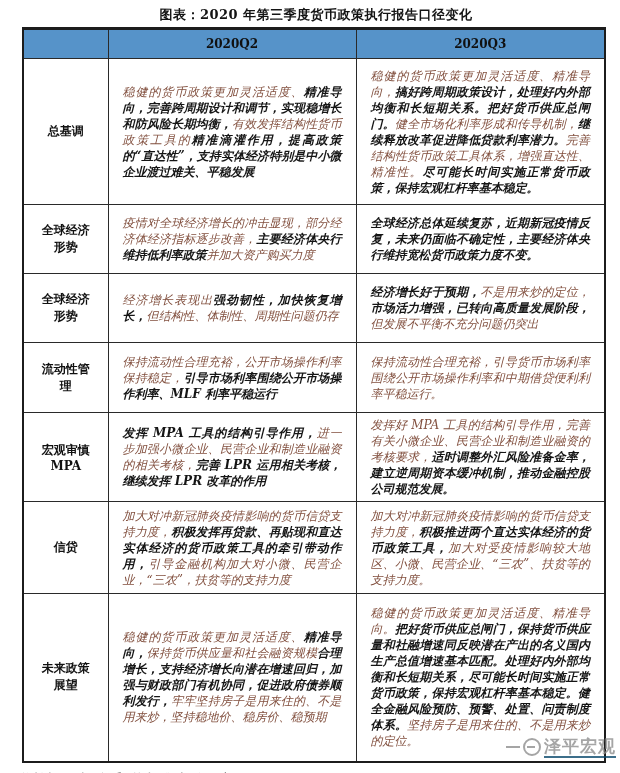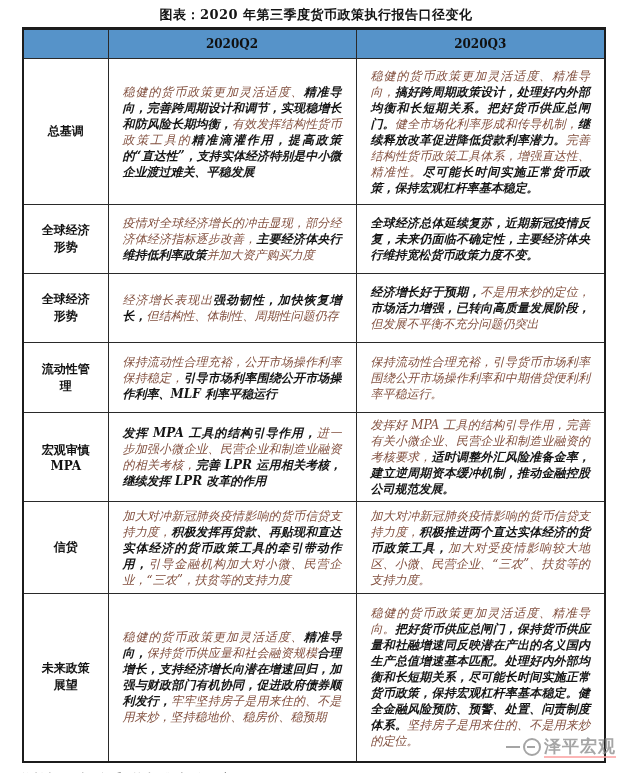--- a/index.html
+++ b/index.html
@@ -97,21 +97,21 @@
     content: "";
     position: absolute;
     left: 2px; top: 6px;
     width: 8px; height: 0;
     border-top: 2px solid #8f8f8f;
   }
   .wm-text {
     font-size: 17px;
     font-weight: 700;
     letter-spacing: 1px;
-    border-bottom: 2px solid #fca5a5;
+    border-bottom: 2px solid #0c4a6e;
     line-height: 20px;
   }
 </style>
 </head>
 <body>
 
 <div class="page">
   <div class="figure-title">图表：2020 年第三季度货币政策执行报告口径变化</div>
 
   <table class="policy-table">

